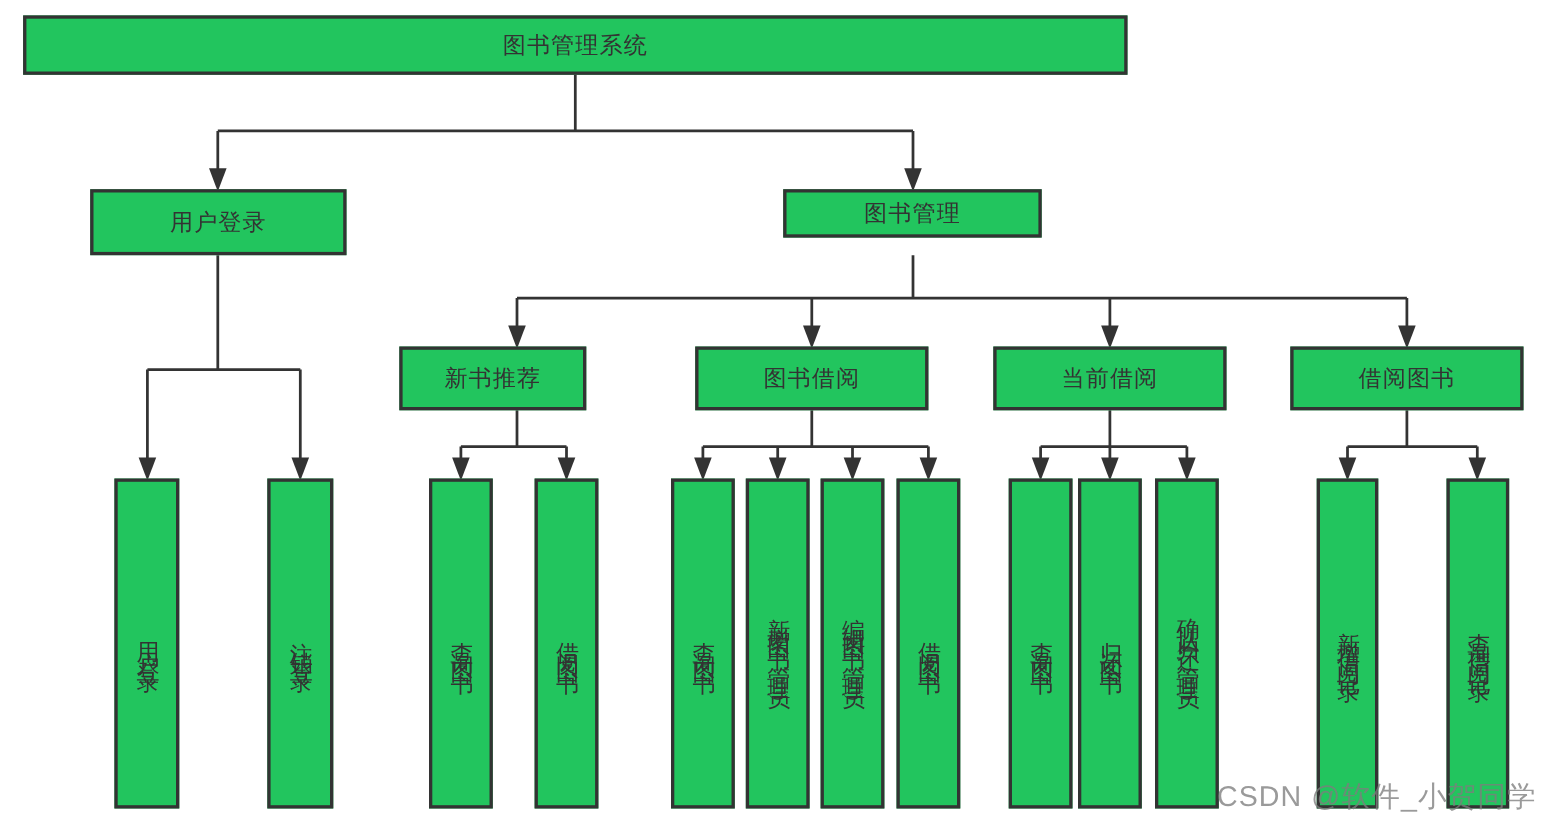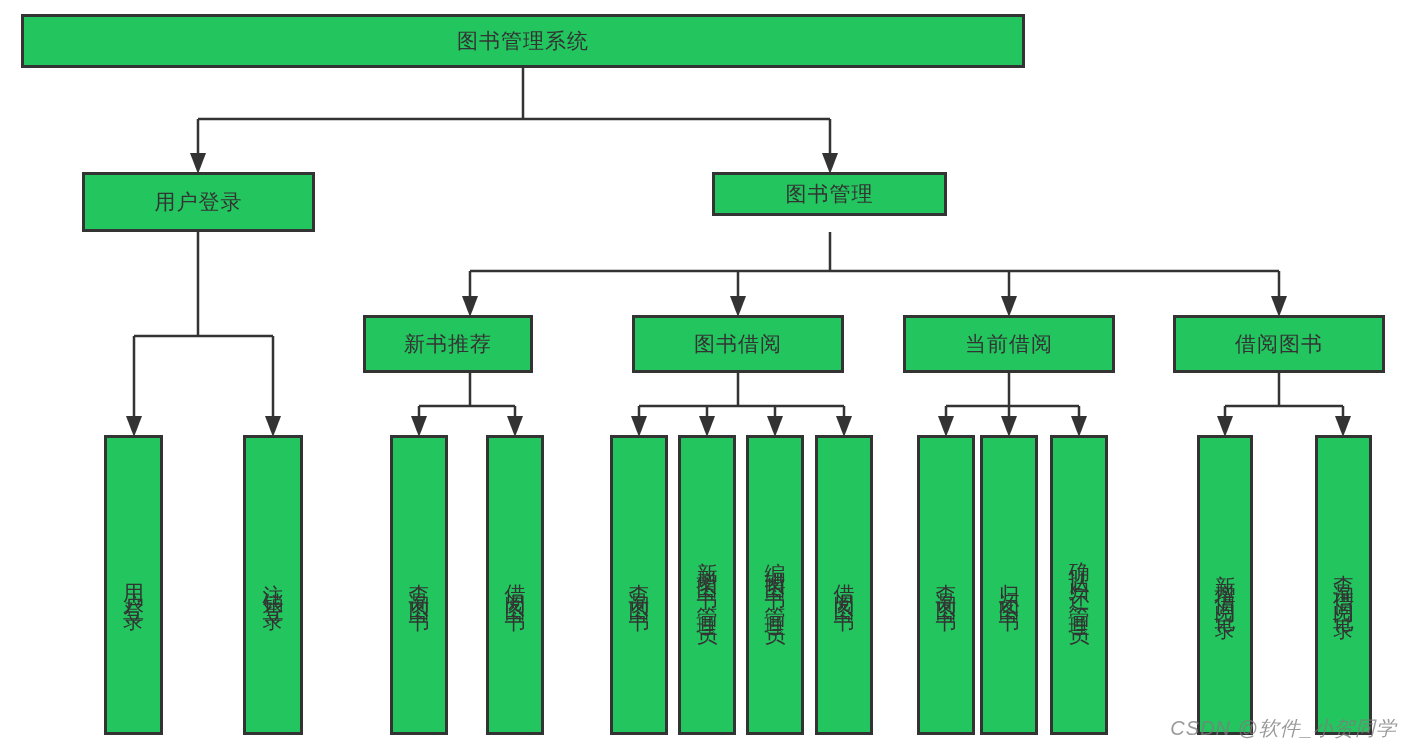--- a/index.html
+++ b/index.html
@@ -41,26 +41,25 @@
     text-orientation: mixed;
     font-size: 21px;
     letter-spacing: 9px;
     white-space: nowrap;
     color: #333333;
   }
   #watermark {
     position: absolute;
     right: 8px;
     bottom: 5px;
-    font-size: 20px;
+    font-size: 26px;
     color: rgba(125, 125, 125, 0.78);
     letter-spacing: 1px;
     z-index: 3;
     white-space: nowrap;
-    font-style: italic;
   }
 </style>
 </head>
 <body>
 
 <div id="canvas">
 
   <svg id="wires" width="1405" height="747">
     <g stroke="#333333" stroke-width="2.5" fill="none">
 

